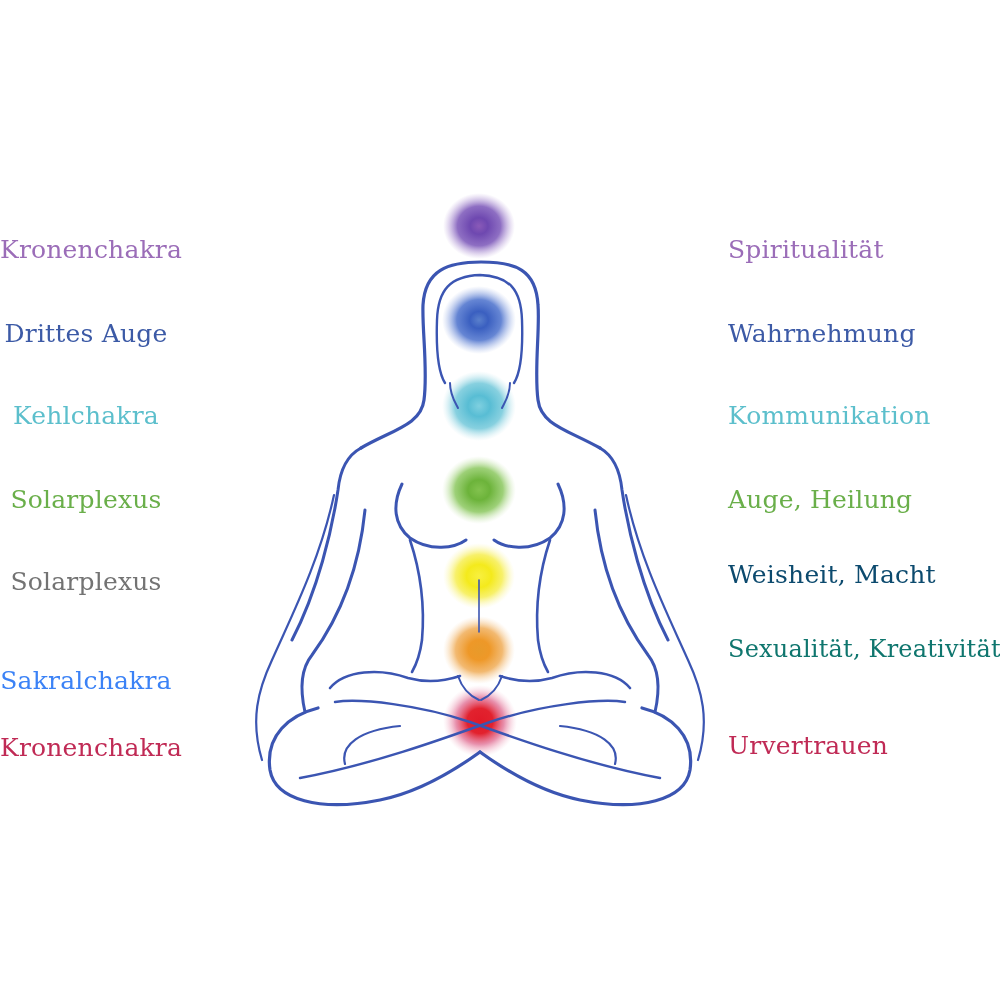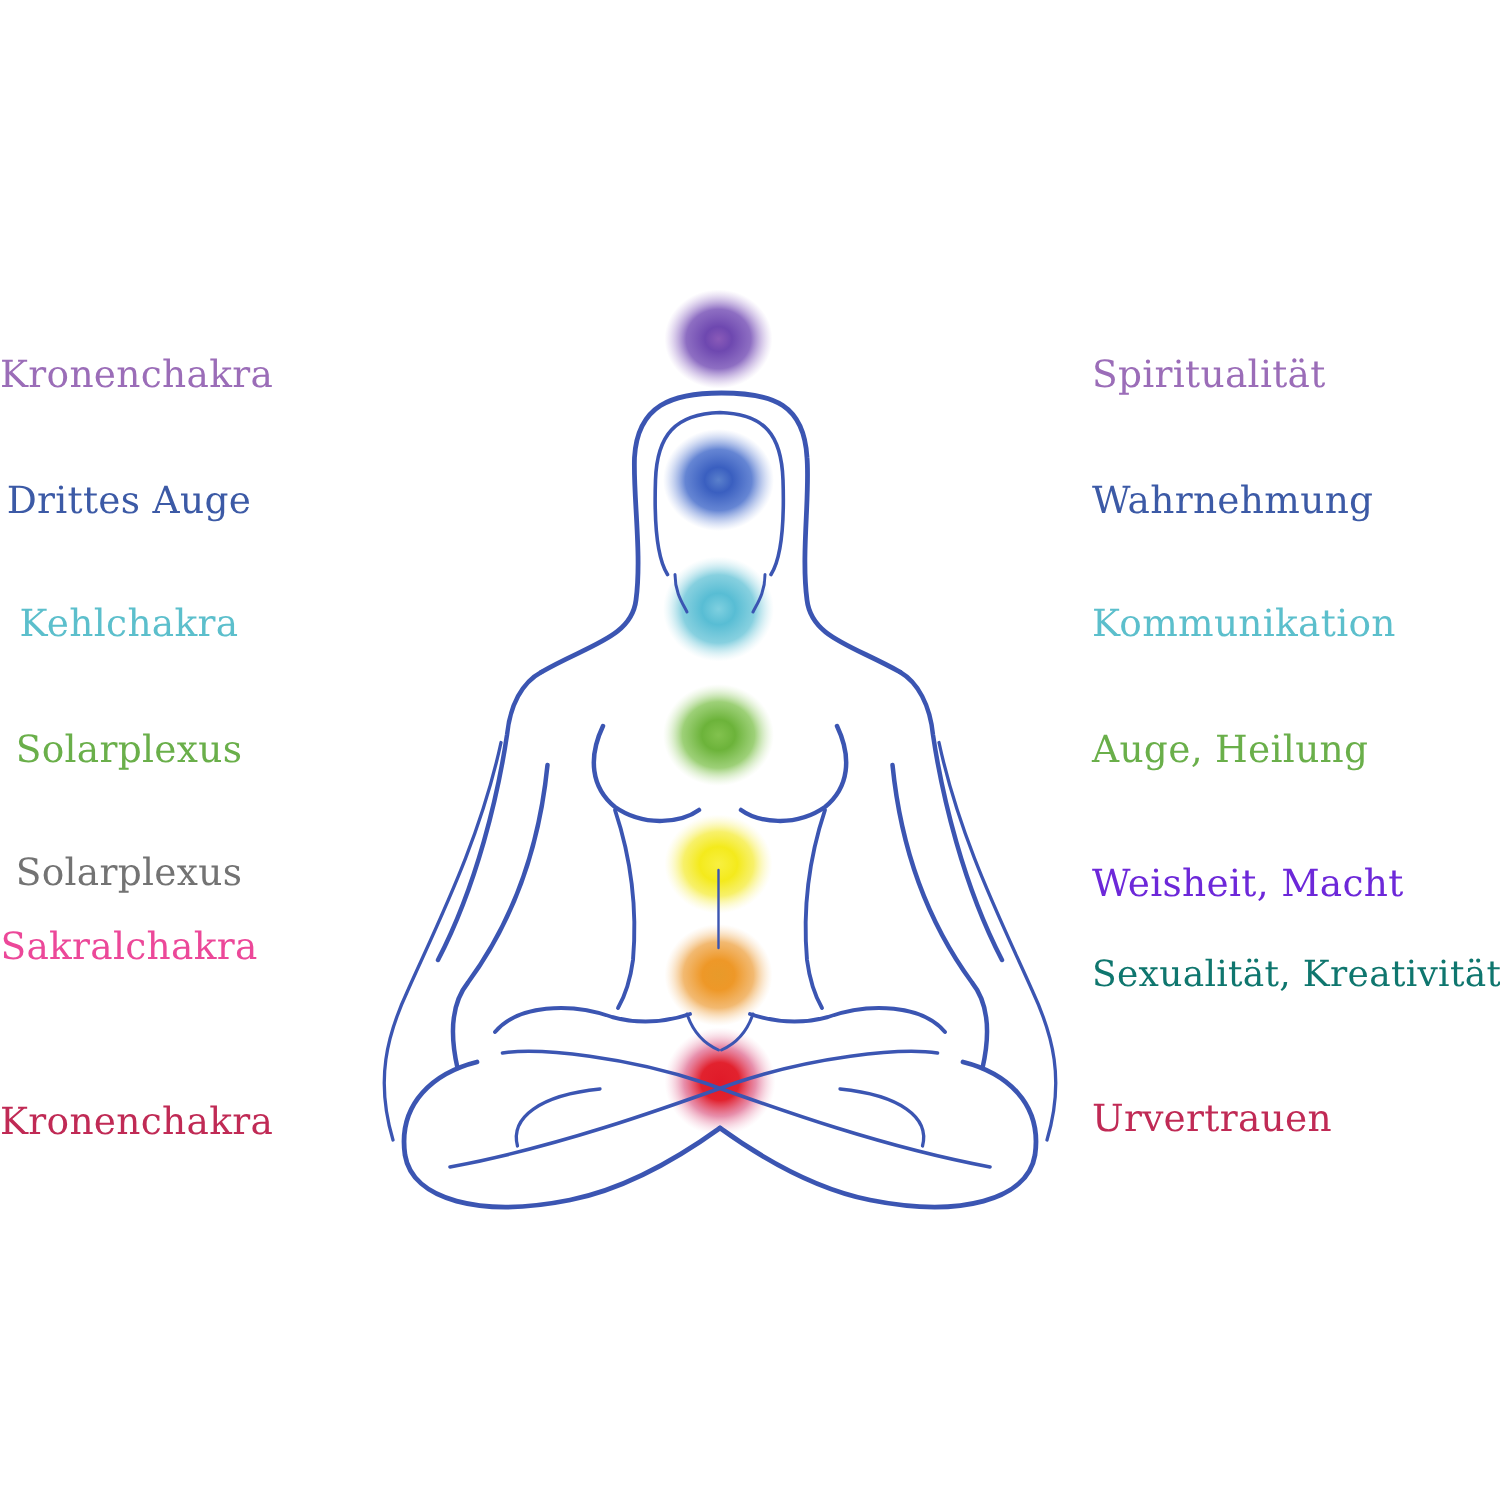--- a/index.html
+++ b/index.html
@@ -118,25 +118,25 @@
     <path stroke-width="2.2" d="M 615 764 C 620 745, 600 730, 560 726"></path>
   </g>
 </svg>
 
 <div>
   <div class="label left" style="top:235px;color:#9b6db8">Kronenchakra</div>
   <div class="label left" style="top:319px;color:#3c5aa6">Drittes Auge</div>
   <div class="label left" style="top:401px;color:#5cbfcc">Kehlchakra</div>
   <div class="label left" style="top:485px;color:#6aaf4a">Solarplexus</div>
   <div class="label left" style="top:567px;color:#737373">Solarplexus</div>
-  <div class="label left" style="top:616px;color:#ec4899">Sakralchakra</div>
+  <div class="label left" style="top:666px;color:#3b82f6">Sakralchakra</div>
   <div class="label left" style="top:733px;color:#c02a55">Kronenchakra</div>
 </div>
 
 <div>
   <div class="label right" style="top:235px;color:#9b6db8">Spiritualität</div>
   <div class="label right" style="top:319px;color:#3c5aa6">Wahrnehmung</div>
   <div class="label right" style="top:401px;color:#5cbfcc">Kommunikation</div>
   <div class="label right" style="top:485px;color:#6aaf4a">Auge, Heilung</div>
-  <div class="label right" style="top:574px;color:#6d28d9">Weisheit, Macht</div>
+  <div class="label right" style="top:560px;color:#0c4a6e">Weisheit, Macht</div>
   <div class="label right" style="top:634px;color:#0f766e;font-size:24px">Sexualität, Kreativität</div>
   <div class="label right" style="top:731px;color:#c02a55">Urvertrauen</div>
 </div>
 
 </body></html>

